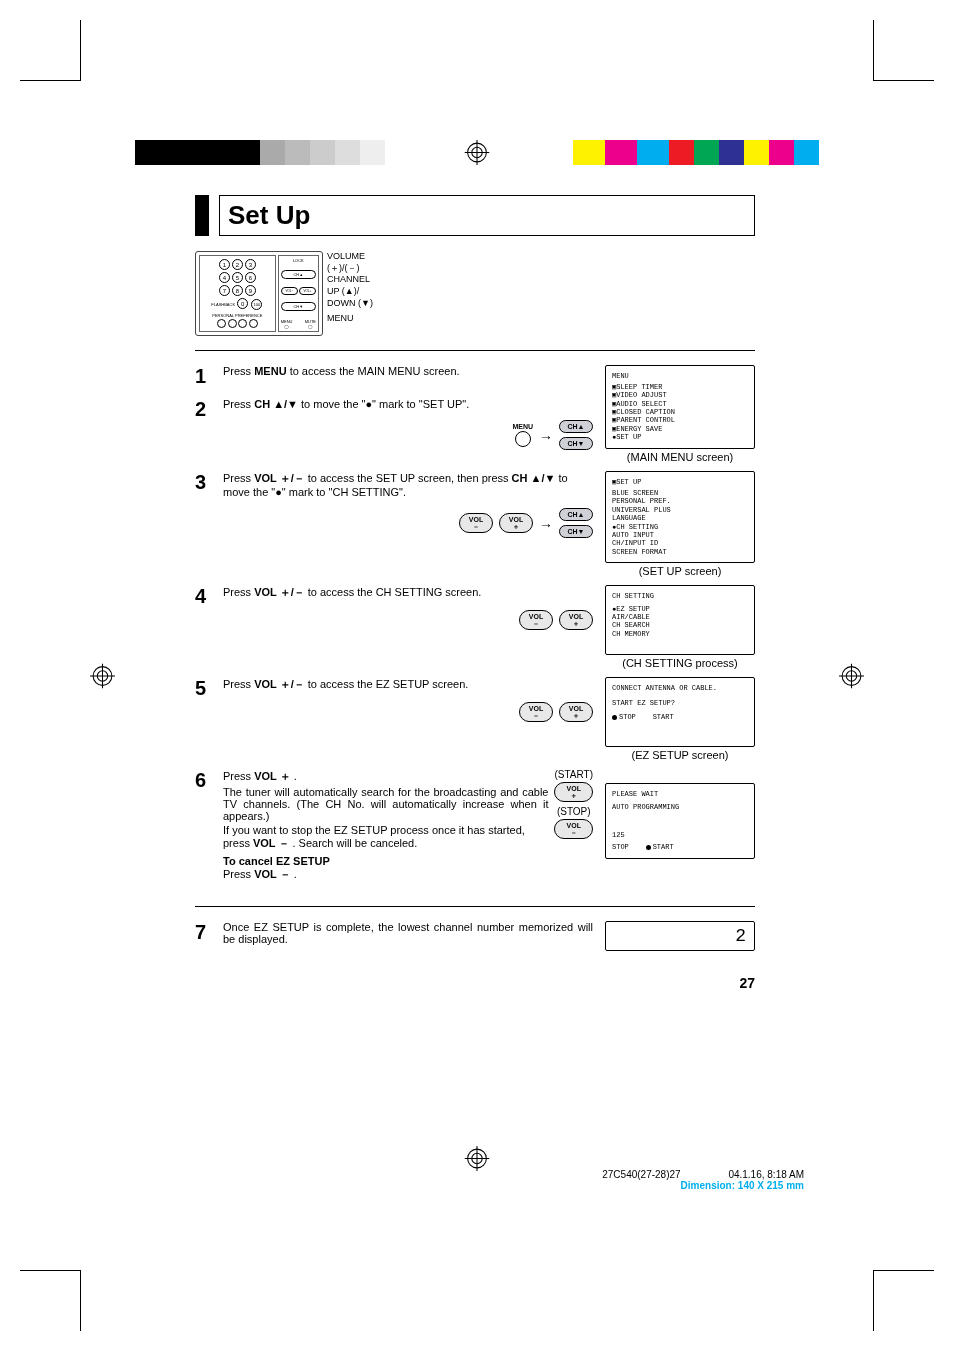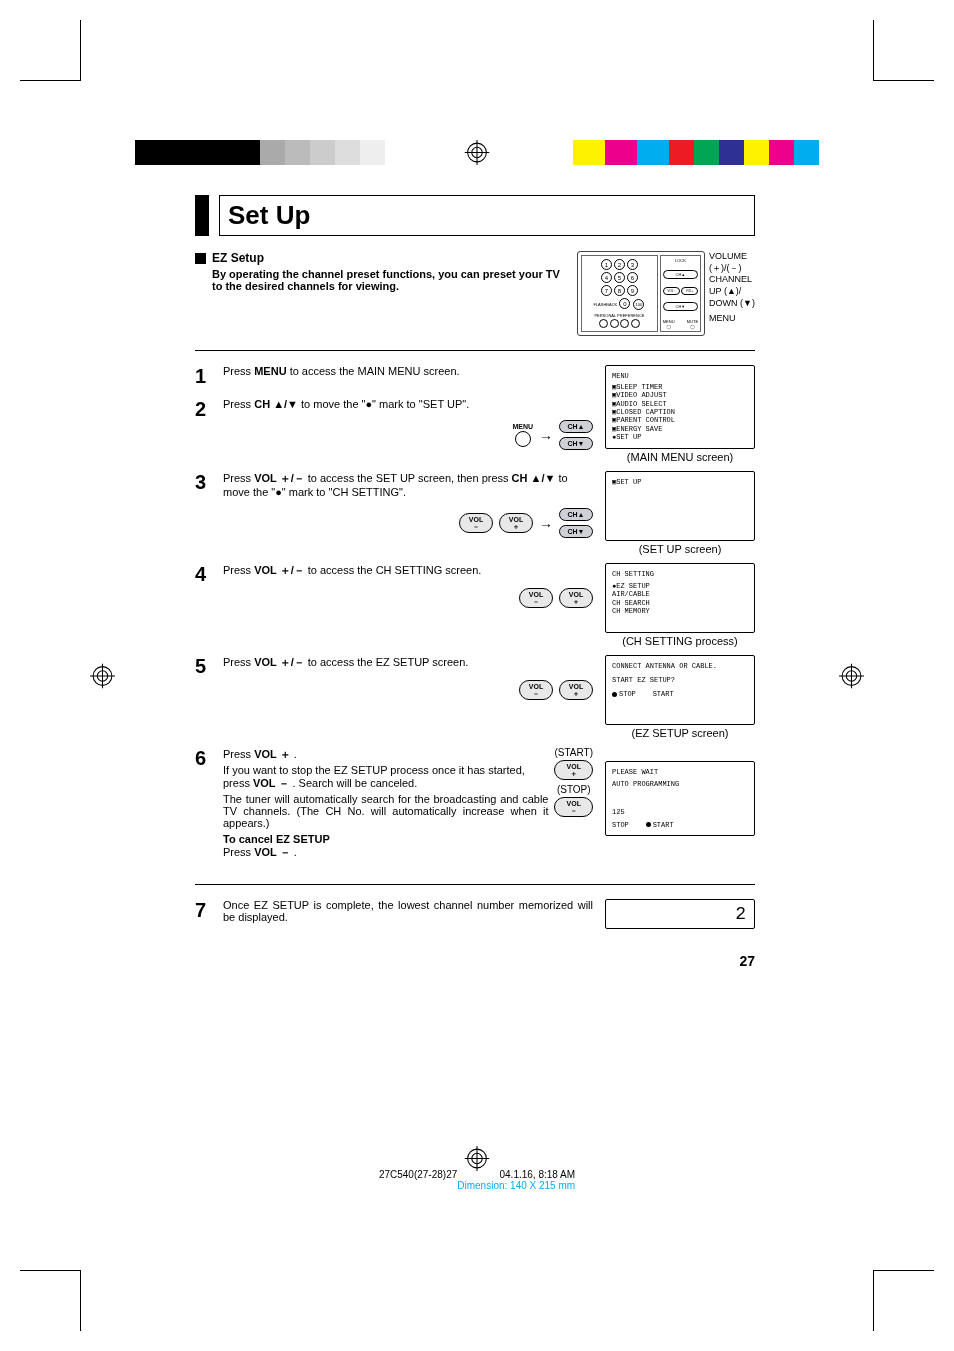--- a/index.html
+++ b/index.html
@@ -145,23 +145,23 @@
   .bold { font-weight: bold; }
   .page-num { text-align: right; font-weight: bold; font-size: 14px; margin-top: 20px; }
 
   .footer {
     position: absolute;
     bottom: 160px;
     left: 150px;
     right: 150px;
     font-size: 10px;
     display:flex;
-    justify-content:center;
-  }
-  .cyan { color: #00aeef; }
+    justify-content:flex-end;
+  }
+  .cyan { color: #00aeef; font-weight: bold; }
   
   .remote {
     width: 120px;
     border: 1px solid #444;
     border-radius: 3px;
     padding: 3px;
     display:flex;
     gap:2px;
     font-size:6px;
   }
@@ -239,29 +239,20 @@
 
 <div class="page">
 
   <div class="title-bar">
     <div class="title-box">
       <h1>Set Up</h1>
     </div>
   </div>
 
   <div class="intro-wrap">
-    <div class="intro-text">
-      <div class="subhead-row">
-        <div class="square"></div>
-        <div>
-          <div class="subhead-title">EZ Setup</div>
-          <div class="subhead-desc">By operating the channel preset functions, you can preset your TV to the desired channels for viewing.</div>
-        </div>
-      </div>
-    </div>
     <div style="display:flex;gap:4px;align-items:flex-start;">
       <div class="remote">
         <div class="remote-col" style="flex:2">
           <div><span class="remote-num">1</span><span class="remote-num">2</span><span class="remote-num">3</span></div>
           <div><span class="remote-num">4</span><span class="remote-num">5</span><span class="remote-num">6</span></div>
           <div><span class="remote-num">7</span><span class="remote-num">8</span><span class="remote-num">9</span></div>
           <div style="font-size:4px">FLASHBACK <span class="remote-num">0</span> <span class="remote-num" style="font-size:4px">100</span></div>
           <div style="font-size:4px;margin-top:2px">PERSONAL PREFERENCE</div>
           <div style="margin-top:1px"><span style="display:inline-block;width:7px;height:7px;border:1px solid #000;border-radius:50%"></span> <span style="display:inline-block;width:7px;height:7px;border:1px solid #000;border-radius:50%"></span> <span style="display:inline-block;width:7px;height:7px;border:1px solid #000;border-radius:50%"></span> <span style="display:inline-block;width:7px;height:7px;border:1px solid #000;border-radius:50%"></span></div>
         </div>
@@ -346,20 +337,30 @@
               <div class="pill pill-ch">CH▲</div>
               <div class="pill pill-ch">CH▼</div>
             </div>
           </div>
         </div>
       </div>
     </div>
     <div class="step-right">
       <div class="screen">
         <div>▣<span>SET UP</span></div>
+        <div id="setup-items" style="margin-top:3px">
+            <div> BLUE SCREEN</div>
+            <div> PERSONAL PREF.</div>
+            <div> UNIVERSAL PLUS</div>
+            <div> LANGUAGE</div>
+            <div>●CH SETTING</div>
+            <div> AUTO INPUT</div>
+            <div> CH/INPUT ID</div>
+            <div> SCREEN FORMAT</div>
+          </div>
       </div>
       <div class="screen-caption">(SET UP screen)</div>
     </div>
   </div>
 
   <div class="step-body">
     <div class="step-left">
       <div class="step">
         <div class="num">4</div>
         <div class="content">
@@ -409,22 +410,22 @@
   </div>
 
   <div class="step-body">
     <div class="step-left">
       <div class="step">
         <div class="num">6</div>
         <div class="content">
           <div style="display:flex;gap:6px;align-items:flex-start">
             <div style="flex:1">
               <span>Press </span><span class="bold">VOL ＋</span><span> .</span>
+              <div style="text-align:justify;margin-top:2px">The tuner will automatically search for the broadcasting and cable TV channels. (The CH No. will automatically increase when it appears.)</div>
               <div style="margin-top:2px"><span>If you want to stop the EZ SETUP process once it has started, press </span><span class="bold">VOL －</span><span> . Search will be canceled.</span></div>
-              <div style="text-align:justify;margin-top:2px">The tuner will automatically search for the broadcasting and cable TV channels. (The CH No. will automatically increase when it appears.)</div>
               <div class="bold" style="margin-top:4px">To cancel EZ SETUP</div>
               <div><span>Press </span><span class="bold">VOL －</span><span> .</span></div>
             </div>
             <div style="text-align:center;font-size:10px">
               <div>(START)</div>
               <div class="pill pill-vol" style="margin:2px auto"><span>VOL</span><br><span>＋</span></div>
               <div style="margin-top:4px">(STOP)</div>
               <div class="pill pill-vol" style="margin:2px auto"><span>VOL</span><br><span>－</span></div>
             </div>
           </div>

